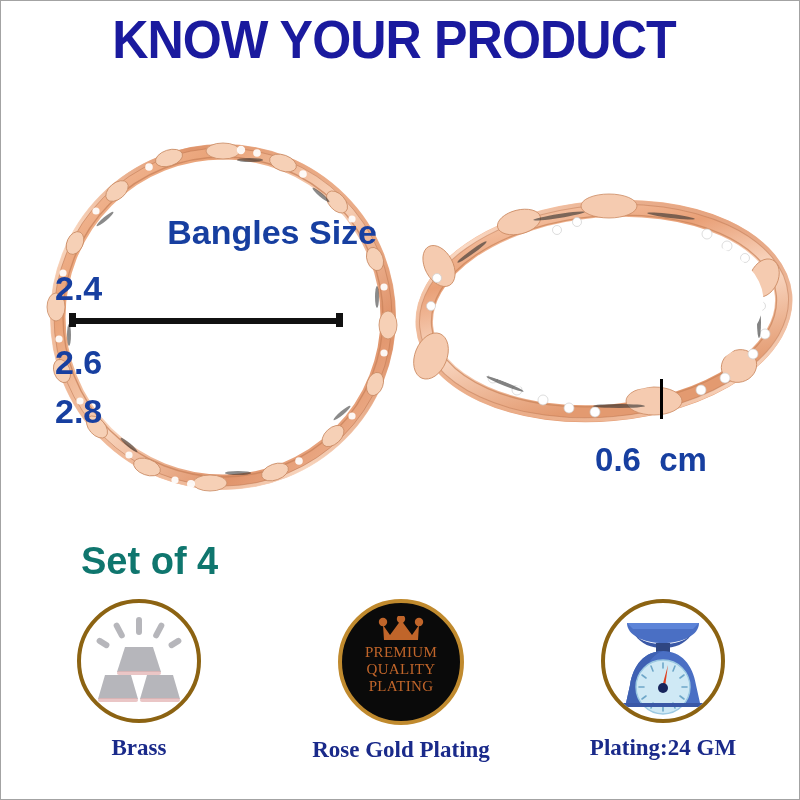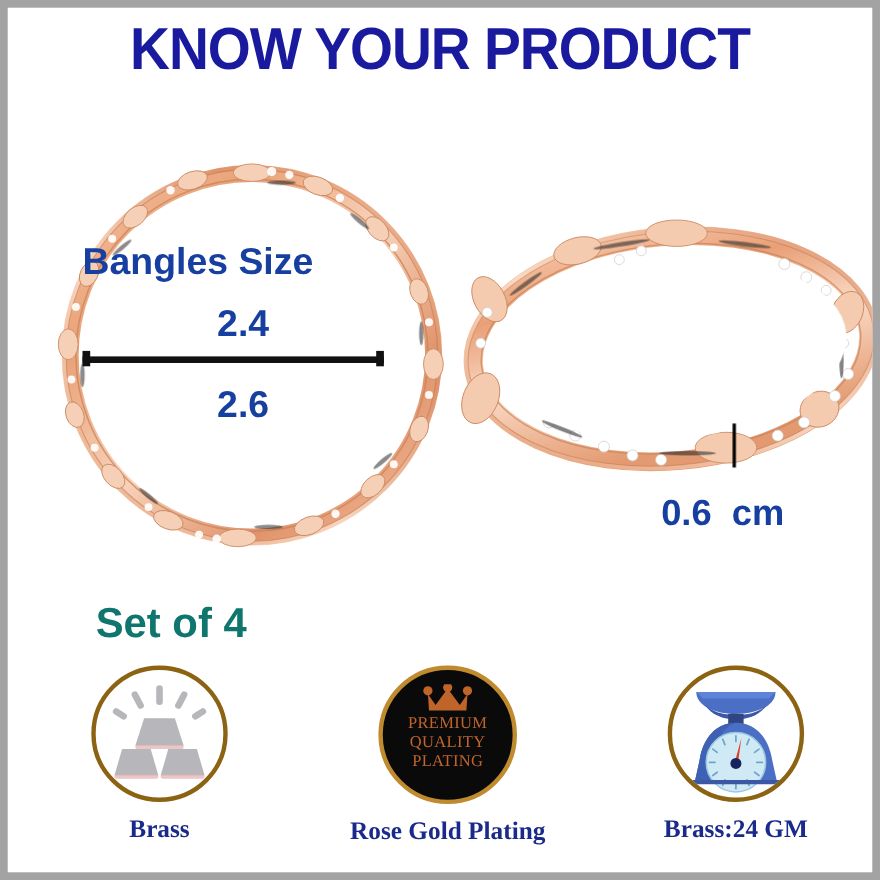--- a/index.html
+++ b/index.html
@@ -9,21 +9,21 @@
   }
   body {
     font-family: "Liberation Sans", sans-serif;
   }
   #page {
     position: relative;
     width: 800px;
     height: 800px;
     background: #ffffff;
     box-sizing: border-box;
-    border: 7px solid #a3a3a3;
+    border: 1px solid #a3a3a3;
     overflow: hidden;
   }
 
   
   .title {
     position: absolute;
     left: 0;
     top: 8px;
     width: 786px;
     text-align: center;
@@ -50,35 +50,35 @@
     position: absolute;
     left: 408px;
     top: 185px;
     width: 390px;
     height: 255px;
   }
 
   
   .size-title {
     position: absolute;
-    left: 68px;
+    left: 56px;
     top: 211px;
     width: 320px;
-    text-align: left;
+    text-align: right;
     font-weight: bold;
     font-size: 34px;
     line-height: 40px;
     color: #173fa0;
     white-space: nowrap;
   }
   .size-val {
     position: absolute;
     width: 320px;
     left: 54px;
-    text-align: center;
+    text-align: left;
     font-weight: bold;
     font-size: 34px;
     line-height: 38px;
     color: #173fa0;
   }
   .size-val-1 { top: 268px; }
   .size-val-2 { top: 342px; }
   .size-val-3 { top: 391px; }
 
   
@@ -286,20 +286,21 @@
         </g>
       </g>
 
       <circle cx="178" cy="178" r="150" fill="#ffffff"></circle>
     </svg>
   </div>
 
   <div class="size-title">Bangles Size</div>
   <div class="size-val size-val-1">2.4</div>
   <div class="size-val size-val-2">2.6</div>
+  <div class="size-val size-val-3">2.8</div>
 
   <div class="measure-bar">
     <div class="cap left"></div>
     <div class="shaft"></div>
     <div class="cap right"></div>
   </div>
 
   <div class="bangle-right">
     <svg width="390" height="255" viewBox="0 0 390 255">
       <defs>
@@ -443,18 +444,18 @@
             <line x1="37" y1="72" x2="41" y2="75"></line>
             <line x1="46" y1="63" x2="48" y2="68"></line>
           </g>
 
           <path d="M57 84 L63 62 L60 84 z" fill="#e0401f"></path>
           <circle cx="58" cy="85" r="5" fill="#17255c"></circle>
 
           <path d="M19 100 h78 c2 0 3 2 3 4 h-84 c0 -2 1 -4 3 -4 z" fill="#3a58a6"></path>
         </svg>
       </div>
-      <div class="feature-label">Brass:24 GM</div>
+      <div class="feature-label">Plating:24 GM</div>
     </div>
 
   </div>
 
 </div>
 
 </body></html>

